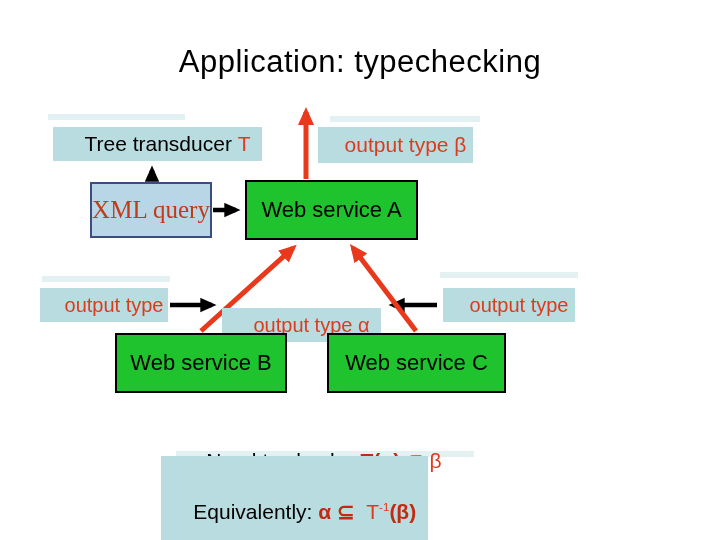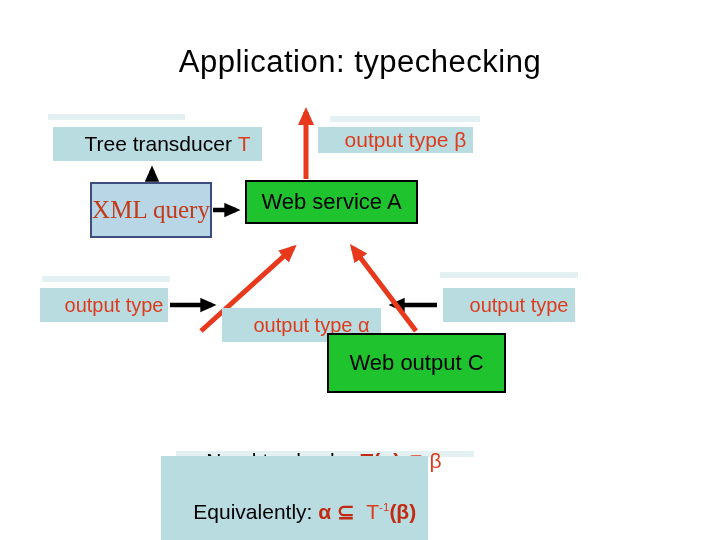--- a/index.html
+++ b/index.html
@@ -59,24 +59,24 @@
     background: var(--xml-fill);
     border: 2px solid var(--xml-border);
     display: flex; align-items: center; justify-content: center;
     font-family: "Liberation Serif", serif;
     font-size: 25px;
     color: var(--xml-red-text);
     z-index: 2;
   }
   #tree-transducer-box   { left: 53px;  top: 127px; width: 209px; height: 34px; font-size: 21px; }
   #strip-tree            { left: 48px;  top: 114px; width: 137px; }
-  #output-type-beta-box  { left: 318px; top: 127px; width: 155px; height: 26px; font-size: 21px; }
+  #output-type-beta-box  { left: 318px; top: 127px; width: 155px; height: 36px; font-size: 21px; }
   #strip-beta            { left: 330px; top: 116px; width: 150px; }
   #xml-query-box         { left: 90px;  top: 182px; width: 122px; height: 56px; }
-  #web-service-a-box     { left: 245px; top: 180px; width: 173px; height: 44px; }
+  #web-service-a-box     { left: 245px; top: 180px; width: 173px; height: 60px; }
   #output-type-left-box  { left: 40px;  top: 288px; width: 128px; height: 34px; font-size: 20px; }
   #strip-out-left        { left: 42px;  top: 276px; width: 128px; }
   #output-type-alpha-box { left: 222px; top: 288px; width: 159px; height: 34px; font-size: 20px; margin-top: 20px; }
   #output-type-right-box { left: 443px; top: 288px; width: 132px; height: 34px; font-size: 20px; }
   #strip-out-right       { left: 440px; top: 272px; width: 138px; }
   #web-service-b-box     { left: 115px; top: 333px; width: 172px; height: 60px; }
   #web-service-c-box     { left: 327px; top: 333px; width: 179px; height: 60px; }
   #need-to-check-line {
     left: 183px; top: 425px;
     font-size: 21px; white-space: pre; z-index: 2;
@@ -148,23 +148,26 @@
   </div>
 
   <div class="abs label-box red" id="output-type-alpha-box">
     <span>output type α</span>
   </div>
 
   <div class="abs label-box red" id="output-type-right-box">
     <span>output type</span>
   </div>
 
+  <div class="abs service-box" id="web-service-b-box">
+    <span>Web service B</span>
+  </div>
 
   <div class="abs service-box" id="web-service-c-box">
-    <span>Web output C</span>
+    <span>Web service C</span>
   </div>
 
   <div class="abs" id="need-to-check-line">
     <span>Need to check:</span><span class="dark-red bold gap">T(α)</span><span class="red"> ⊆ β</span>
   </div>
 
   <div class="abs" id="equivalently-line">
     <span>Equivalently: </span><span class="dark-red bold">α ⊆</span><span class="red">  T</span><sup class="red">-1</sup><span class="dark-red bold">(β)</span>
   </div>
 

